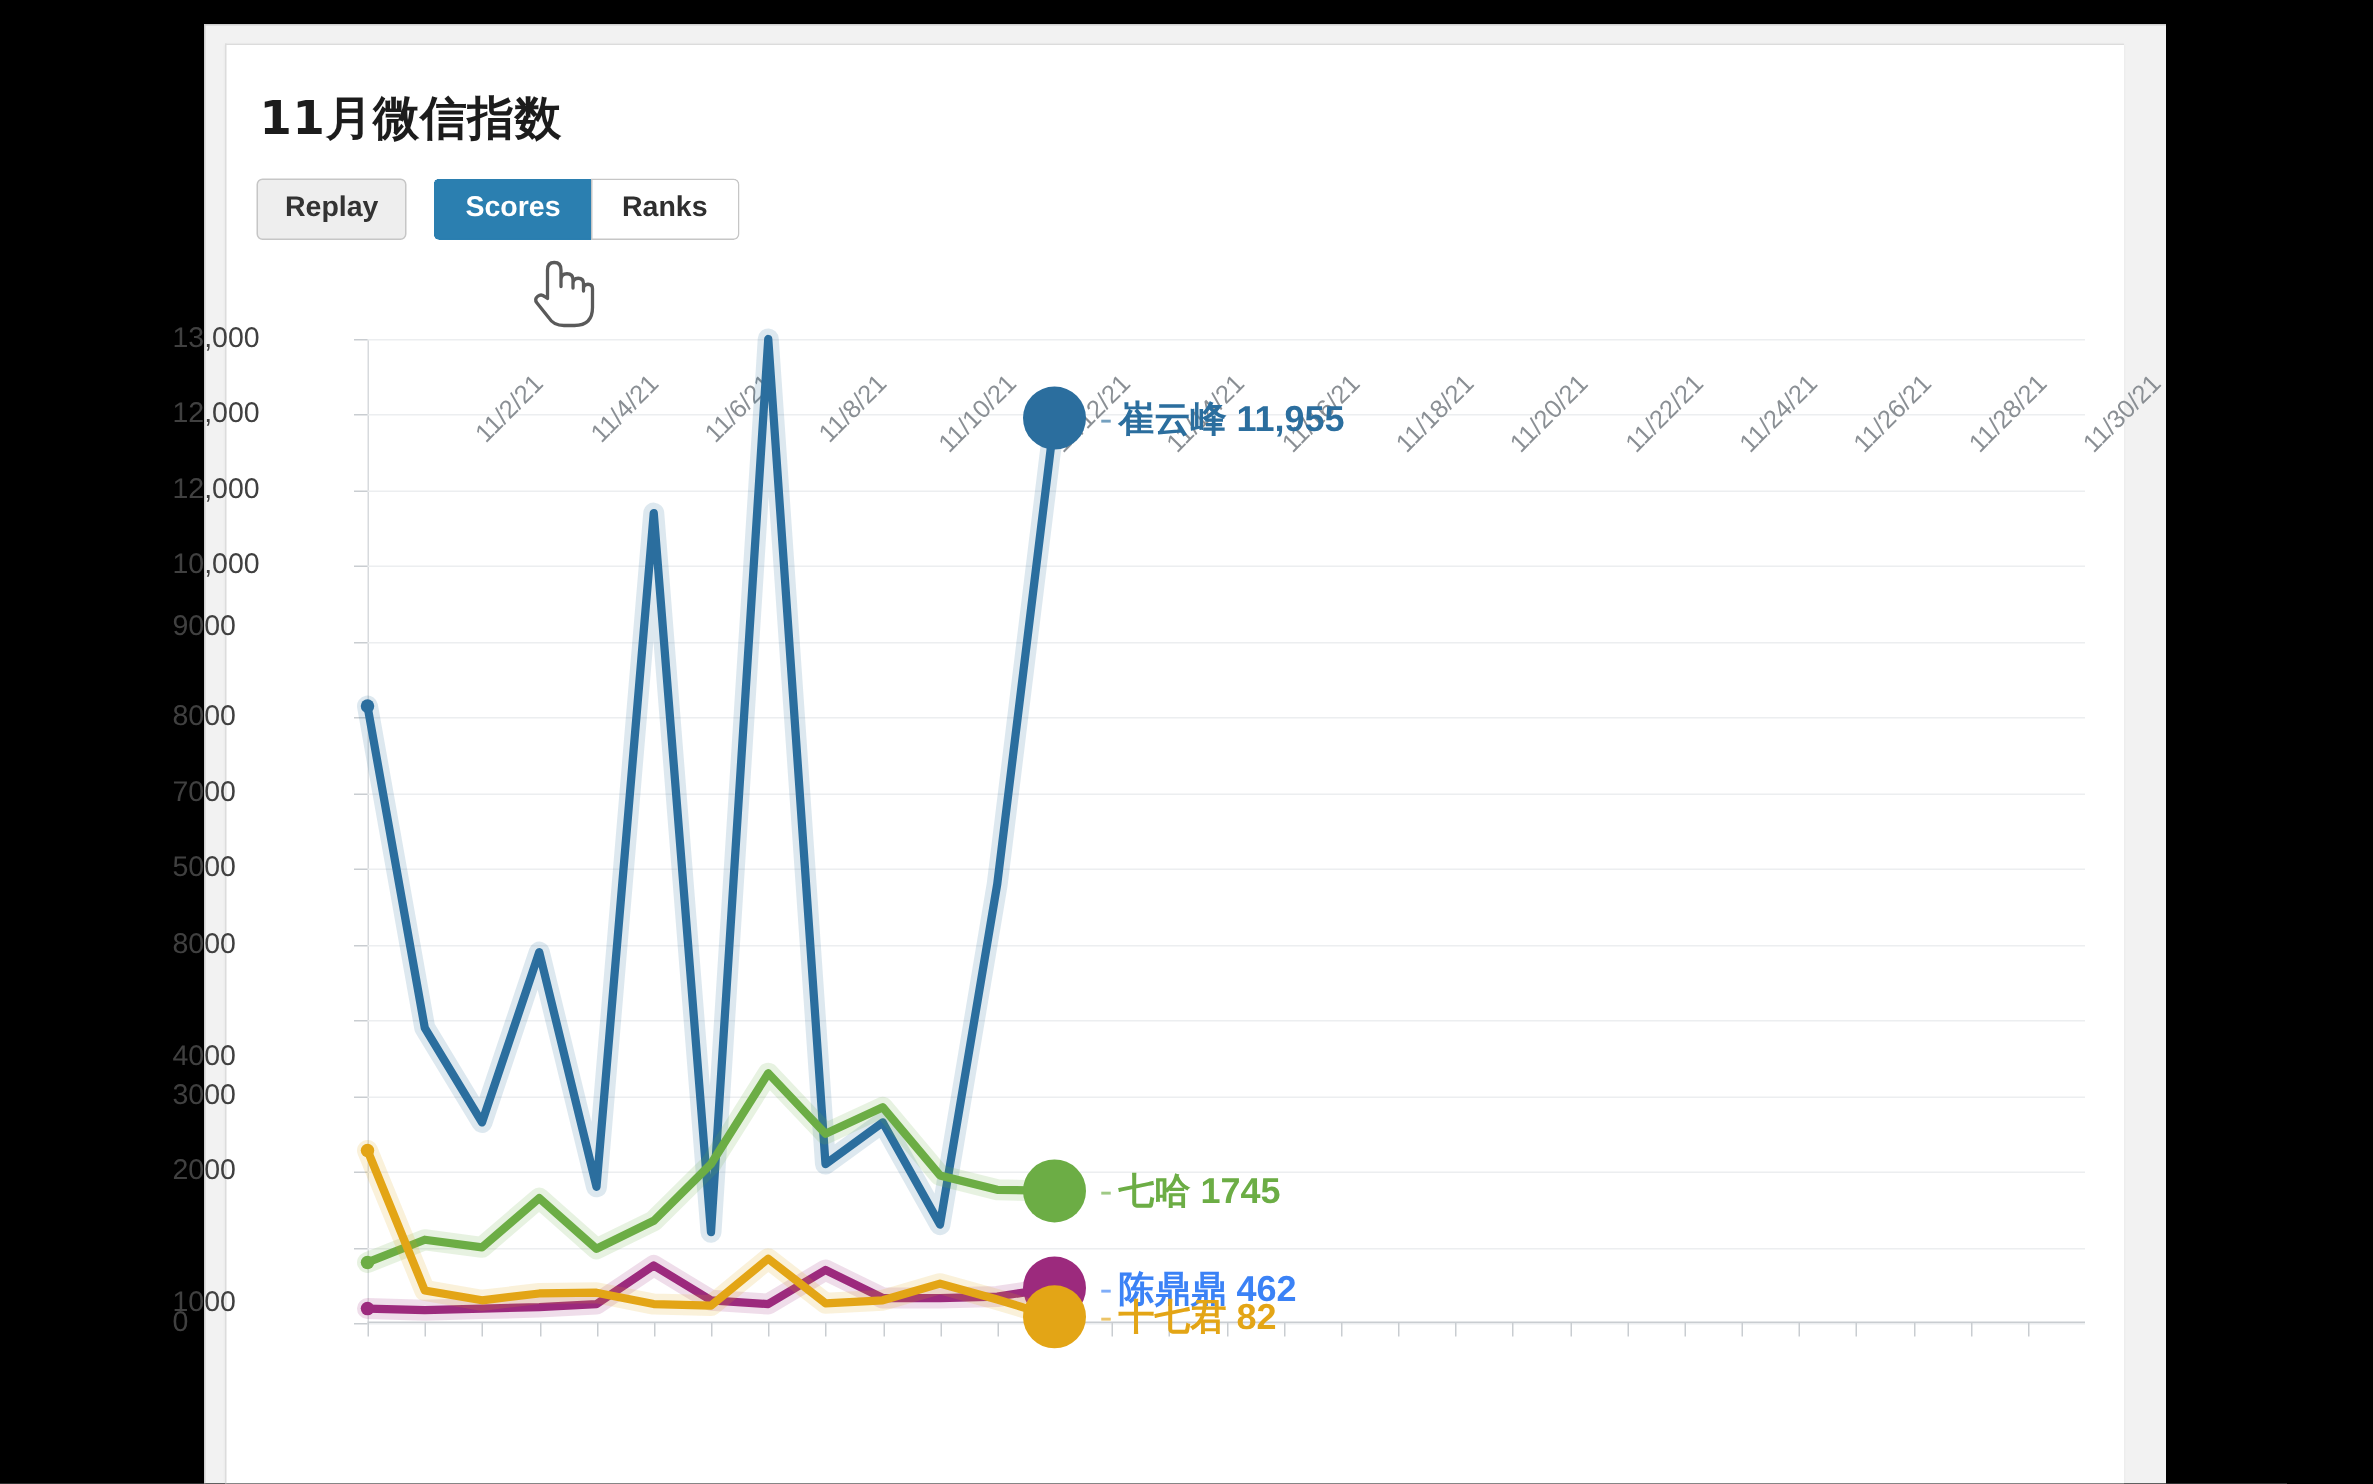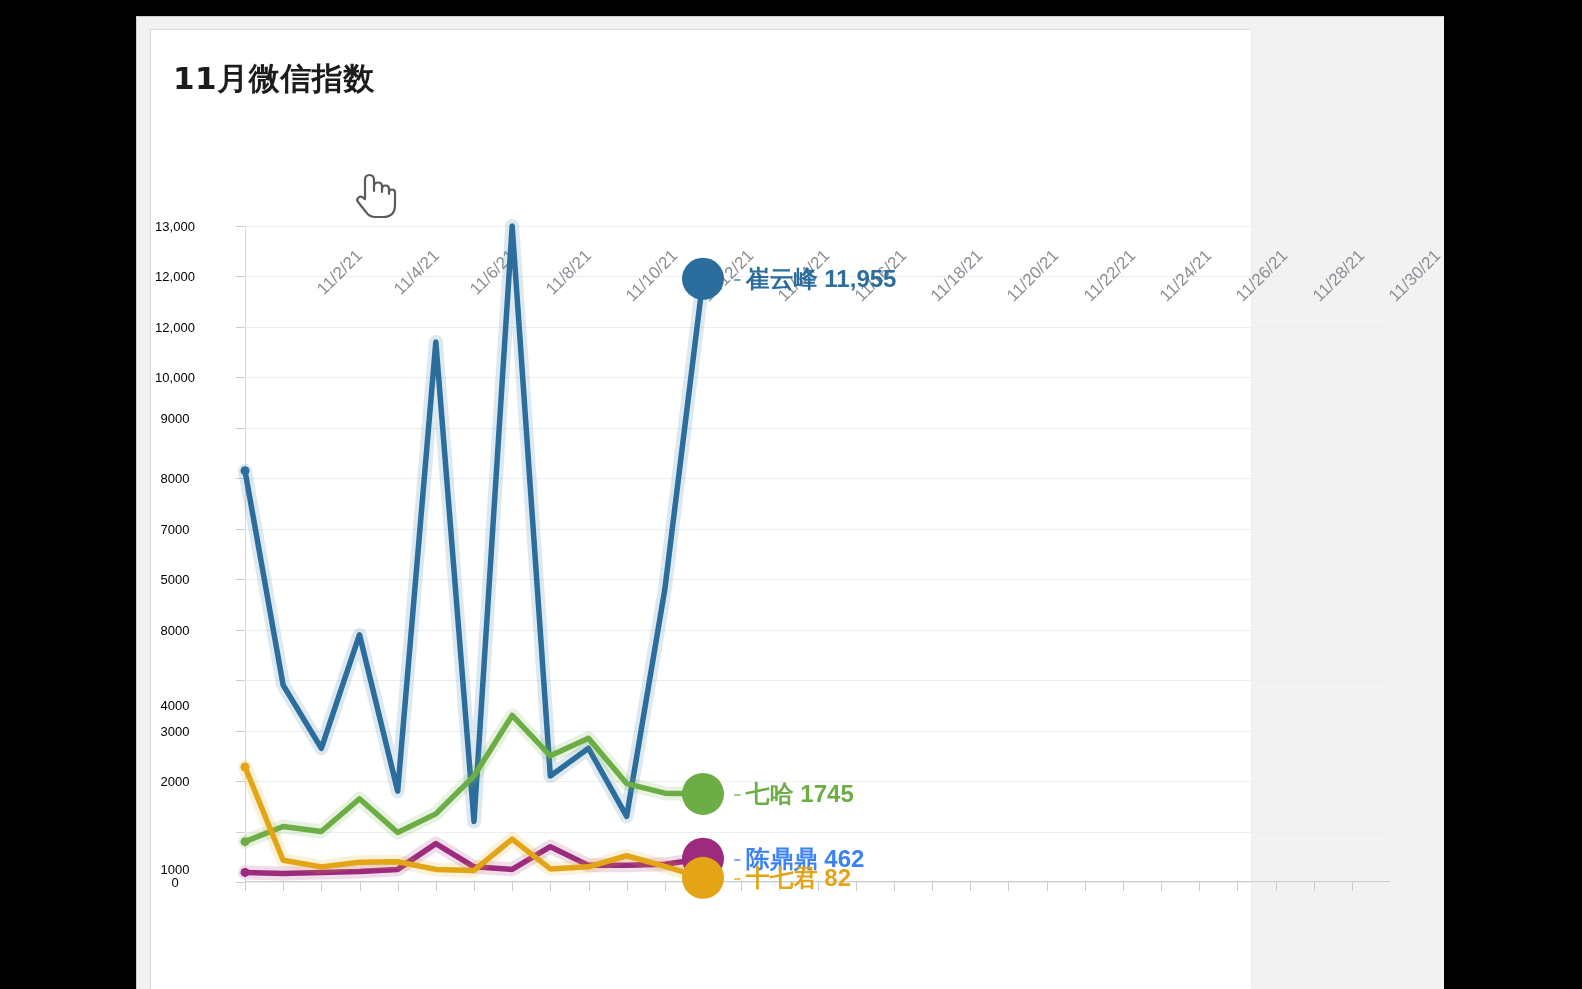--- a/index.html
+++ b/index.html
@@ -16,21 +16,21 @@
     position: absolute;
     left: 136px; top: 16px;
     width: 1308px; height: 973px;
     background: #f2f2f2;
     border-left: 1px solid #cfcfcf;
     border-top: 1px solid #cfcfcf;
   }
   #card {
     position: absolute;
     left: 150px; top: 29px;
-    width: 1101px; height: 960px;
+    width: 1266px; height: 960px;
     background: #fff;
     border: 1px solid #dcdcdc;
     border-right: none; border-bottom: none;
     box-shadow: 0 0 2px rgba(0,0,0,.06);
   }
 
   
   #title {
     position: absolute; left: 22px; top: 28px;
     font-size: 31px; font-weight: bold; color: #1c1c1c;
@@ -64,22 +64,22 @@
   .seg.active { background: #2b7fb0; color: #fff; border-color: #2b7fb0; }
 
   
   #cursor { position: absolute; left: 202px; top: 139px; width: 46px; height: 52px; pointer-events: none; }
 
   
   #chart { position: absolute; left: 0; top: 180px; width: 1294px; height: 780px; }
   #plot  { position: absolute; left: 94px; top: 16px; width: 1145px; height: 656px; }
   .gridline { position: absolute; left: 0; width: 100%; height: 1px; background: #eceef0; }
   .ytick {
-    position: absolute; right: 1155px; width: 120px; text-align: center;
-    font-size: 13px; color: #000000; font-family: "Liberation Sans", sans-serif;
+    position: absolute; right: 1155px; width: 120px; text-align: left;
+    font-size: 19px; color: #404040; font-family: "Liberation Sans", sans-serif;
     transform: translateY(-50%); white-space: nowrap;
   }
   .ytickmark { position: absolute; width: 9px; height: 1px; background: #c9cdd1; }
   #yaxis { position: absolute; left: 0; top: 0; width: 1px; height: 100%; background: #d7dadd; }
   #xaxis { position: absolute; left: 0; bottom: 0; width: 100%; height: 1px; background: #c9cdd1; }
   .xtickmark { position: absolute; bottom: -9px; width: 1px; height: 9px; background: #c9cdd1; }
   .xlabel {
     position: absolute; font-size: 17px; color: #8a8f94;
     font-family: "Liberation Sans", sans-serif;
     transform: rotate(-45deg); transform-origin: right top;
@@ -97,20 +97,27 @@
 </head>
 <body>
 
 <div id="root">
   <div id="panel"></div>
 
   <div id="card">
 
     <div id="title">11月微信指数</div>
 
+    <div id="controls">
+      <button class="btn">Replay</button>
+      <div id="toggle-group">
+        <button class="seg active">Scores</button>
+        <button class="seg">Ranks</button>
+      </div>
+    </div>
 
     <svg id="cursor" viewBox="0 0 46 52">
       <path d="M12 30 L12 11 Q12 6 16.5 6 Q21 6 21 11 L21 22 L21 17.5 Q21 13.5 25 13.5 Q29 13.5 29 17.5 L29 23 L29 20 Q29 16.5 32.5 16.5 Q36 16.5 36 20 L36 25 L36 23.5 Q36 20.5 39 20.5 Q42 20.5 42 23.5 L42 36 Q42 48 30 48 L23 48 Q16 48 13 43 L5 33 Q3 30.5 5.5 28.5 Q8 26.5 10.5 29 Z" fill="#ffffff" stroke="#5a5a5a" stroke-width="2.2" stroke-linejoin="round"></path>
     </svg>
 
     <div id="chart">
       <div id="plot">
         <div id="yaxis"></div>
         <div id="xaxis"></div>
         <div id="gridlines">

